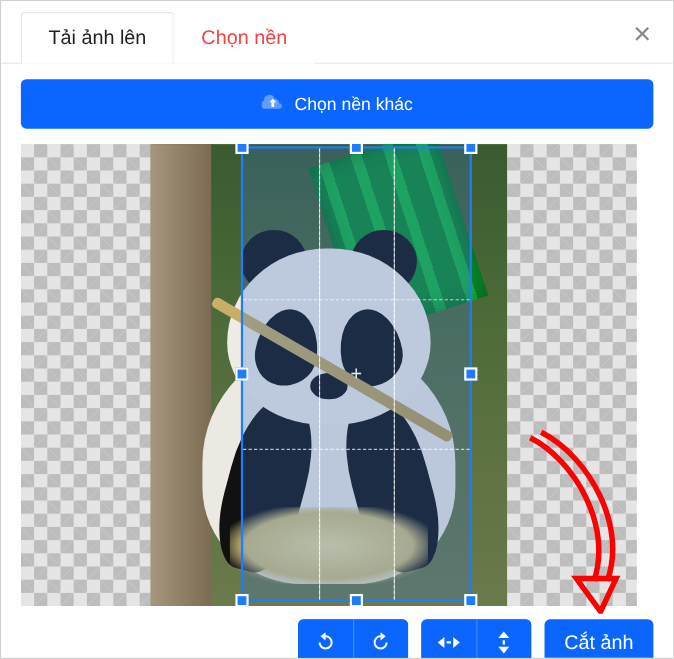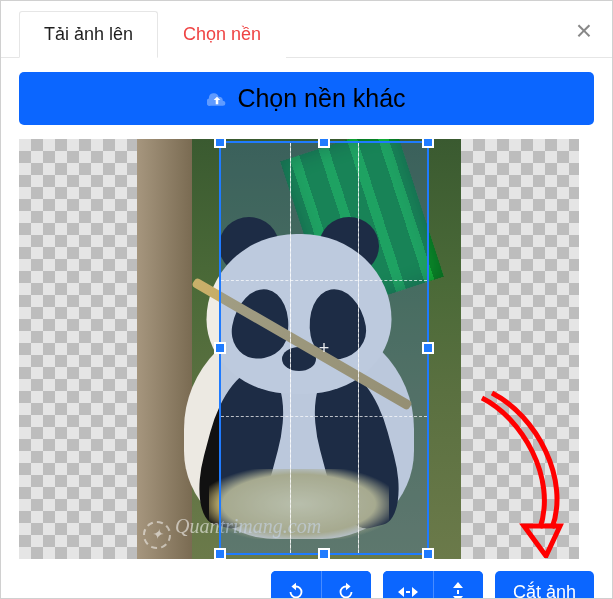--- a/index.html
+++ b/index.html
@@ -48,24 +48,24 @@
     top: 6px;
     font-size: 28px;
     color: #888;
     cursor: pointer;
     line-height: 1;
   }
   .choose-btn {
     display: block;
     width: 100%;
     background: #0b66ff;
-    color: #000000;
+    color: #ffffff;
     border: none;
     border-radius: 5px;
-    font-size: 25px;
+    font-size: 16px;
     padding: 12px 0;
     cursor: pointer;
     margin-bottom: 14px;
   }
   .choose-btn svg {
     vertical-align: -2px;
     margin-right: 10px;
   }
   .canvas-wrap {
     position: relative;
@@ -323,23 +323,20 @@
       <div class="ear l"></div>
       <div class="ear r"></div>
       <div class="panda-head"></div>
       <div class="eye l"></div>
       <div class="eye r"></div>
       <div class="nose"></div>
       <div class="bamboo-stick"></div>
       <div class="straw"></div>
     </div>
 
-    <div class="watermark">
-      <span class="wm-bulb">✦</span><span>Quantrimang.com</span>
-    </div>
 
     <div class="crop-overlay">
       <span class="h1"></span>
         <span class="h2"></span>
       <span class="center-plus">+</span>
       <span class="handle tl"></span>
       <span class="handle tm"></span>
       <span class="handle tr"></span>
       <span class="handle lm"></span>
       <span class="handle rm"></span>

